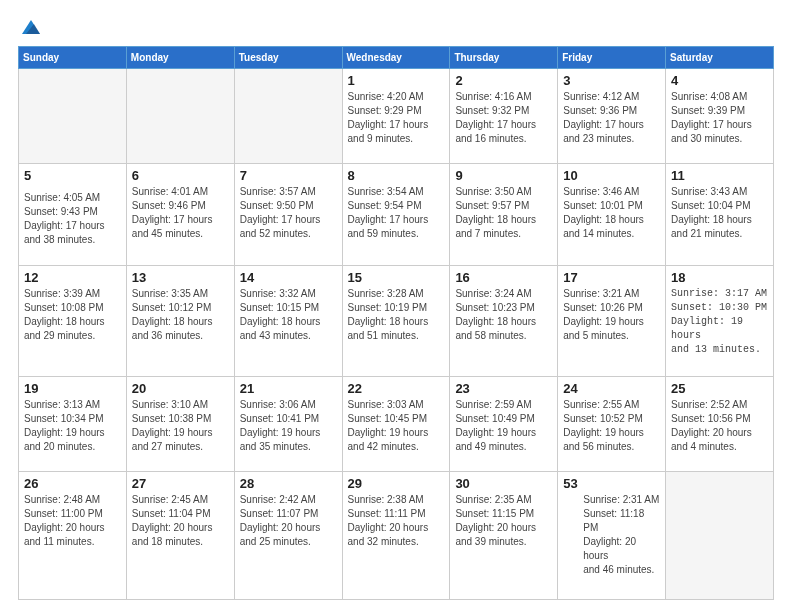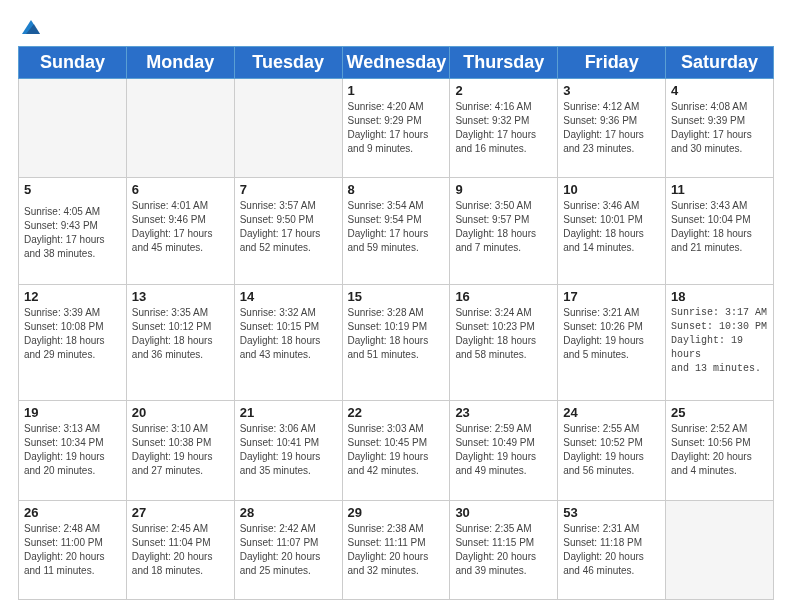--- a/index.html
+++ b/index.html
@@ -61,24 +61,24 @@
     .calendar {
       flex: 1;
       border: 1px solid #ccc;
       border-collapse: collapse;
       width: 100%;
       table-layout: fixed;
     }
     .calendar th {
       background: #2a6fc9;
       color: #fff;
-      font-size: 18px;
+      font-size: 10px;
       font-weight: bold;
       padding: 5px 4px;
-      text-align: center;
+      text-align: left;
       border: 1px solid #5a9fd4;
     }
     .calendar td {
       vertical-align: top;
       border: 1px solid #ccc;
       padding: 4px 5px;
       font-size: 10.5px;
       color: #333;
       background: #fff;
       height: 82px;
@@ -356,21 +356,21 @@
           </td>
           <td>
             <span class="day-num">30</span>
             <div class="day-info" style="white-space: pre-line;">Sunrise: 2:35 AM
 Sunset: 11:15 PM
 Daylight: 20 hours
 and 39 minutes.</div>
           </td>
           <td>
             <span class="day-num">53</span>
-            <div class="day-info" style="white-space: pre-line;">Sunrise: 2:31 AM
+            <div class="day-info" style="white-space: pre-line; margin-left: 20px;">Sunrise: 2:31 AM
 Sunset: 11:18 PM
 Daylight: 20 hours
 and 46 minutes.</div>
           </td>
           <td class="empty"></td>
         </tr>
       </tbody>
   </table>
 </div>
 

